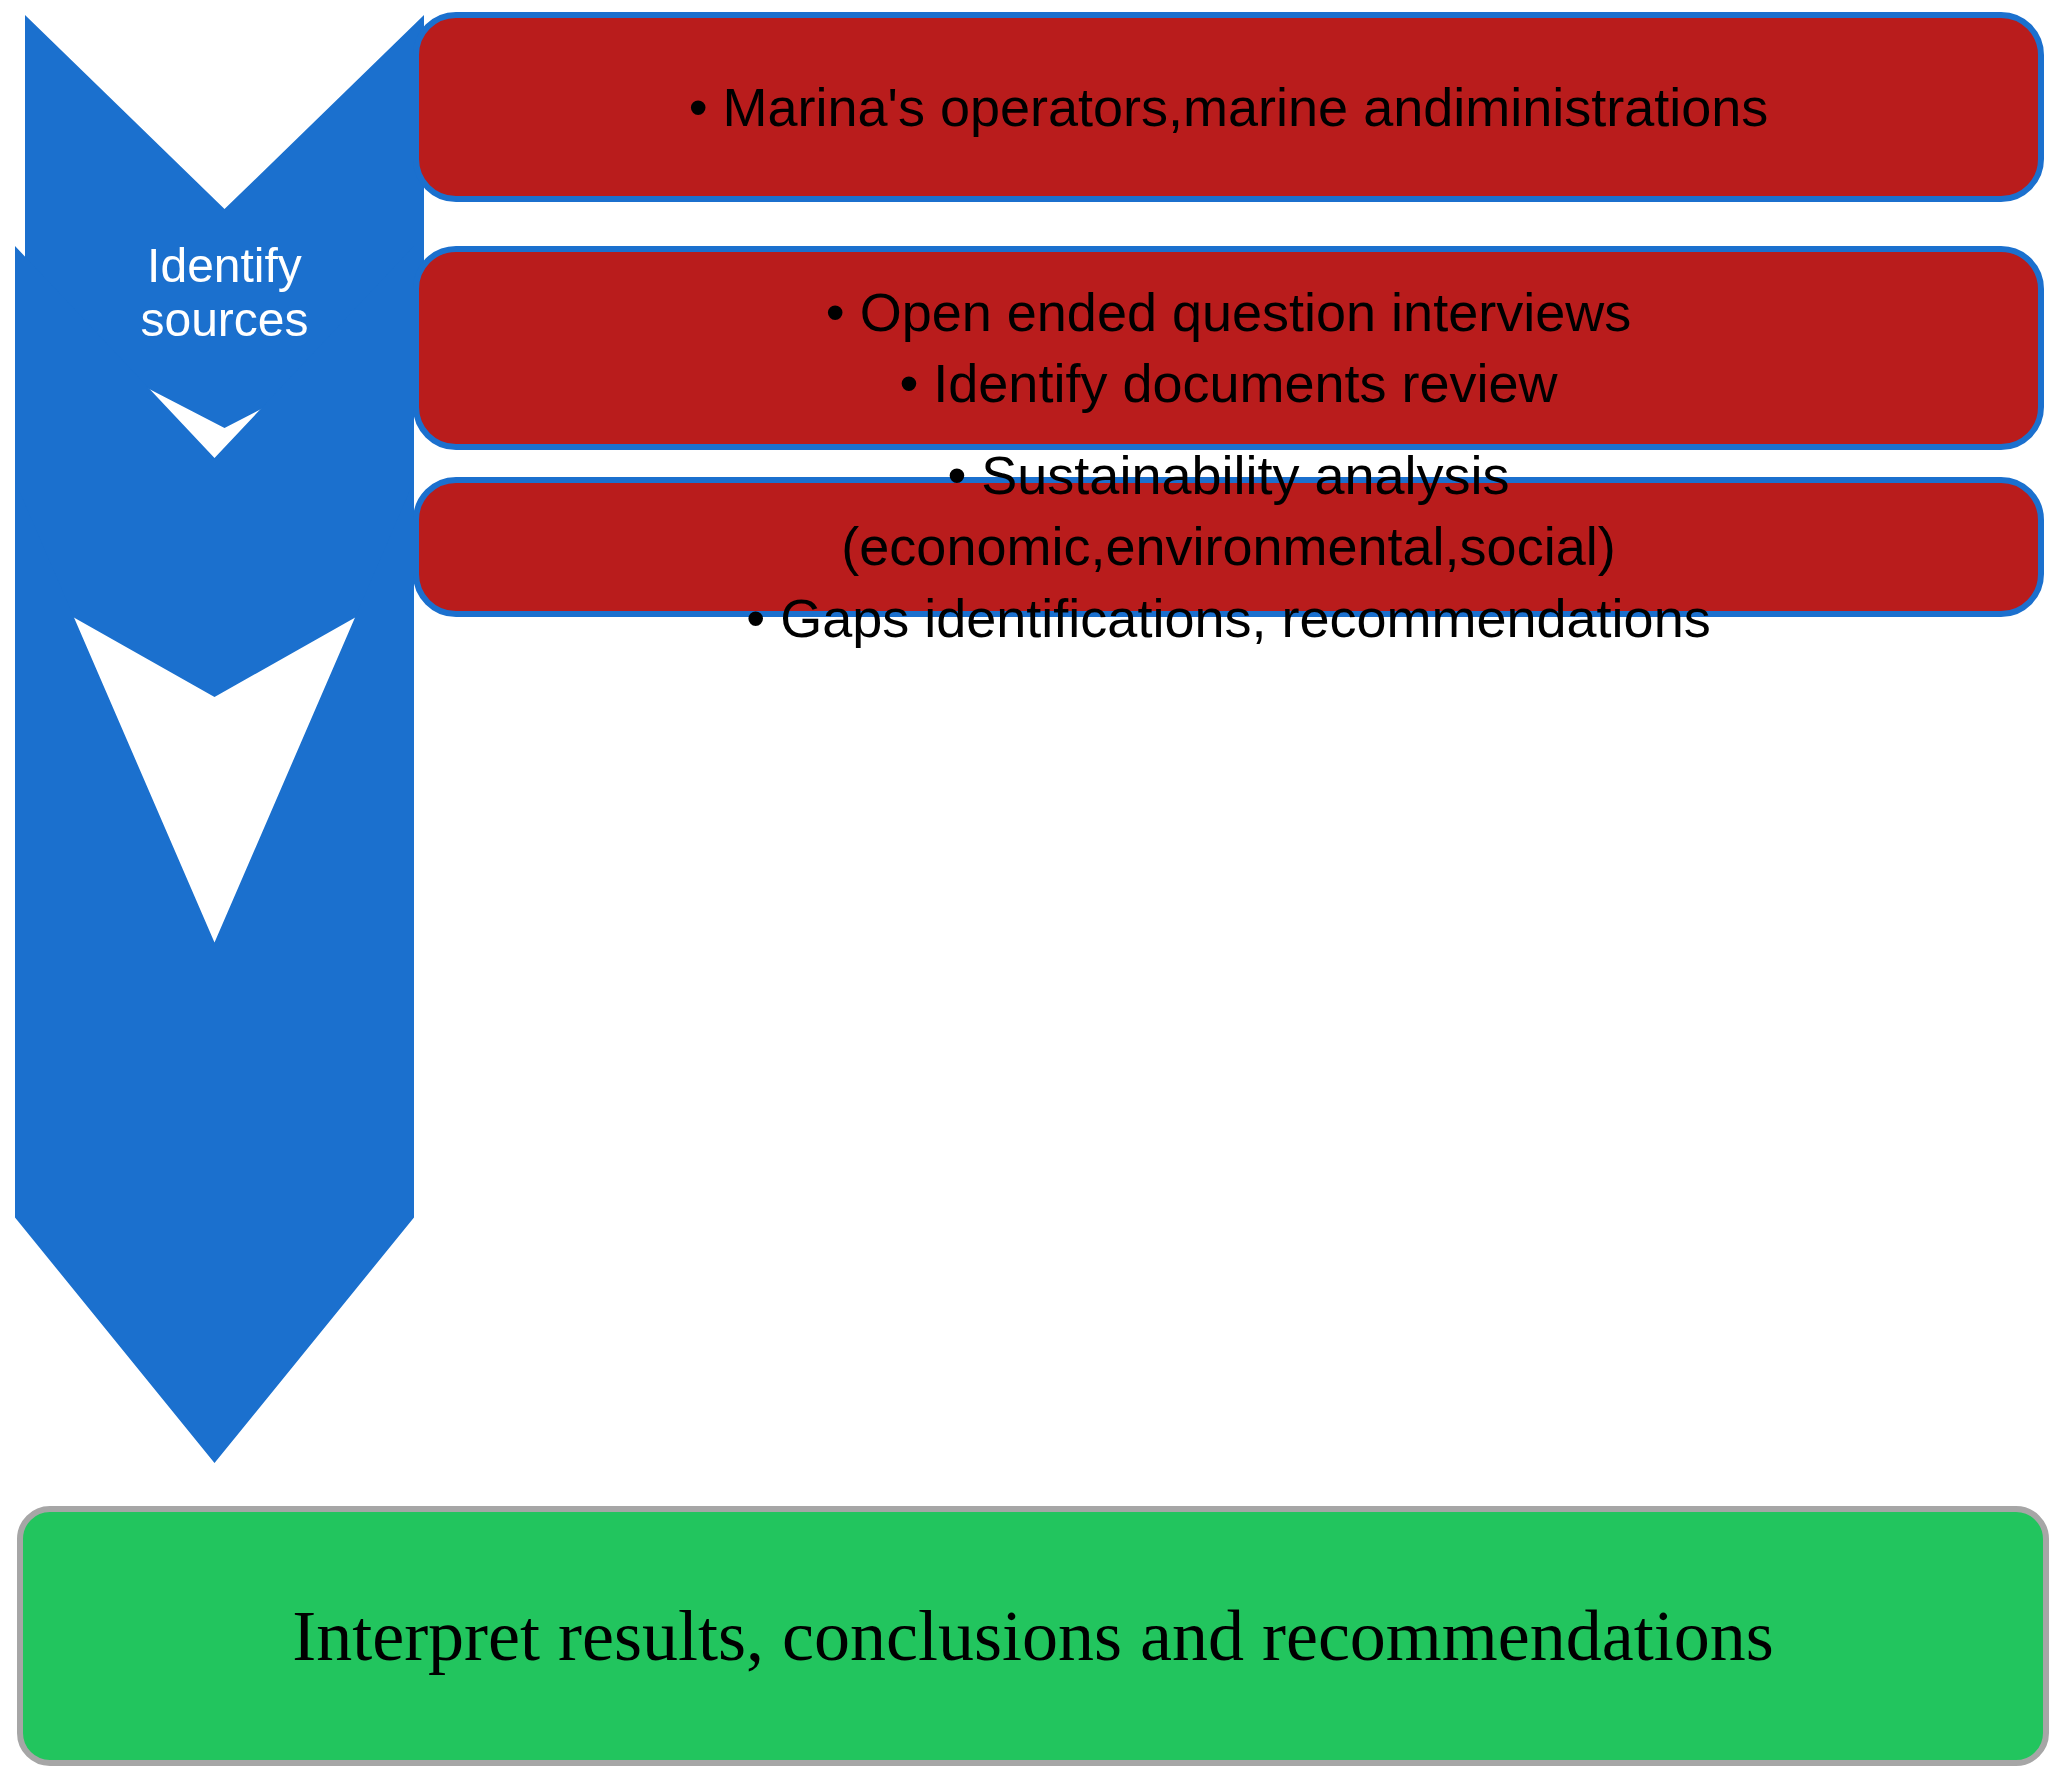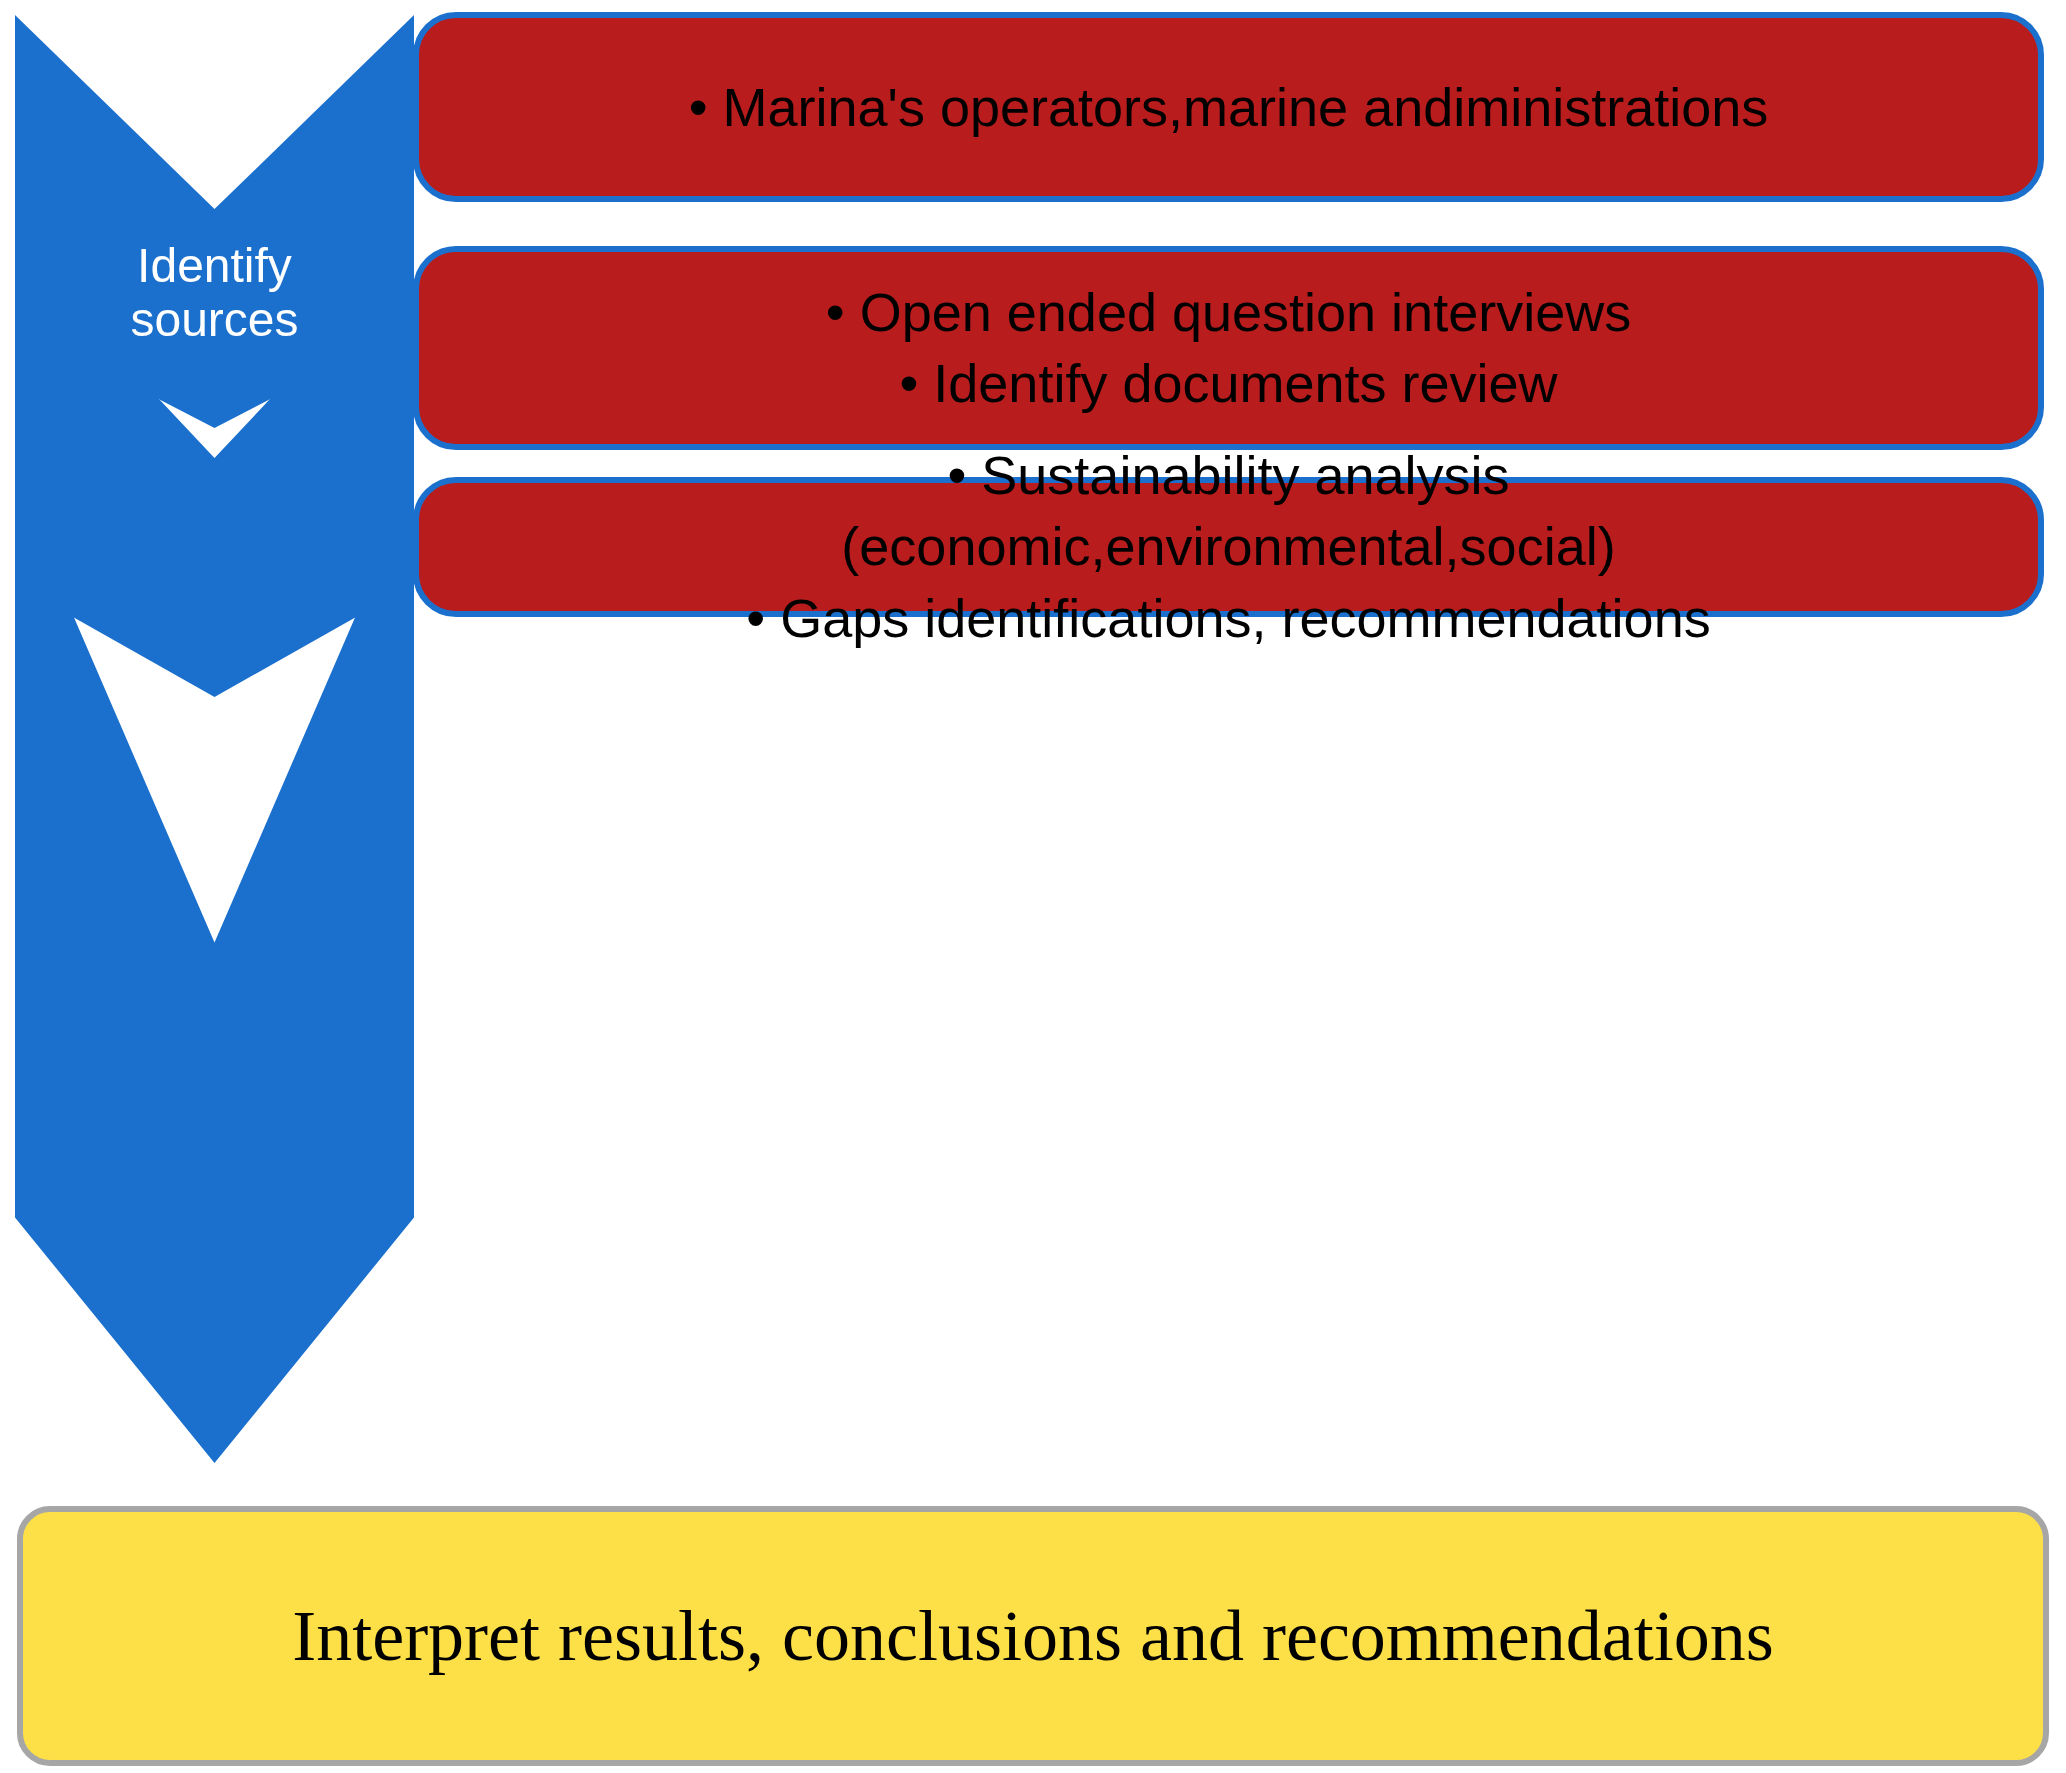--- a/index.html
+++ b/index.html
@@ -40,21 +40,21 @@
     text-align: center;
     color: #ffffff;
     font-family: "Liberation Sans", sans-serif;
     font-size: 48px;
     line-height: 1.12;
     font-weight: 400;
     letter-spacing: 0px;
     white-space: pre-line;
   }
 
-  #chev1 { top: 15px; height: 413px; }
+  #chev1 { top: 15px; height: 413px; margin-left: 10px; }
   #chev1 .clabel { top: 224px; }
   #chev2 { top: 246px; height: 451px; }
   #chev2 .clabel { top: 485px; }
   #chev3 { top: 481px; height: 982px; }
   #chev3 .clabel { top: 1025px; }
 
   
   .blue-box {
     position: absolute;
     left: 413px;
@@ -88,21 +88,21 @@
   
   #bottom-box {
     position: absolute;
     left: 17px;
     top: 1506px;
     width: 2032px;
     height: 260px;
     box-sizing: border-box;
     border: 6.2px solid #A6A6A6;
     border-radius: 33px;
-    background: #fde047;
+    background: #22c55e;
     display: flex;
     align-items: center;
     justify-content: center;
   }
   #bottom-box .btext {
     font-family: "Liberation Serif", serif;
     font-size: 72px;
     color: #000000;
     line-height: 1.2;
     white-space: nowrap;

